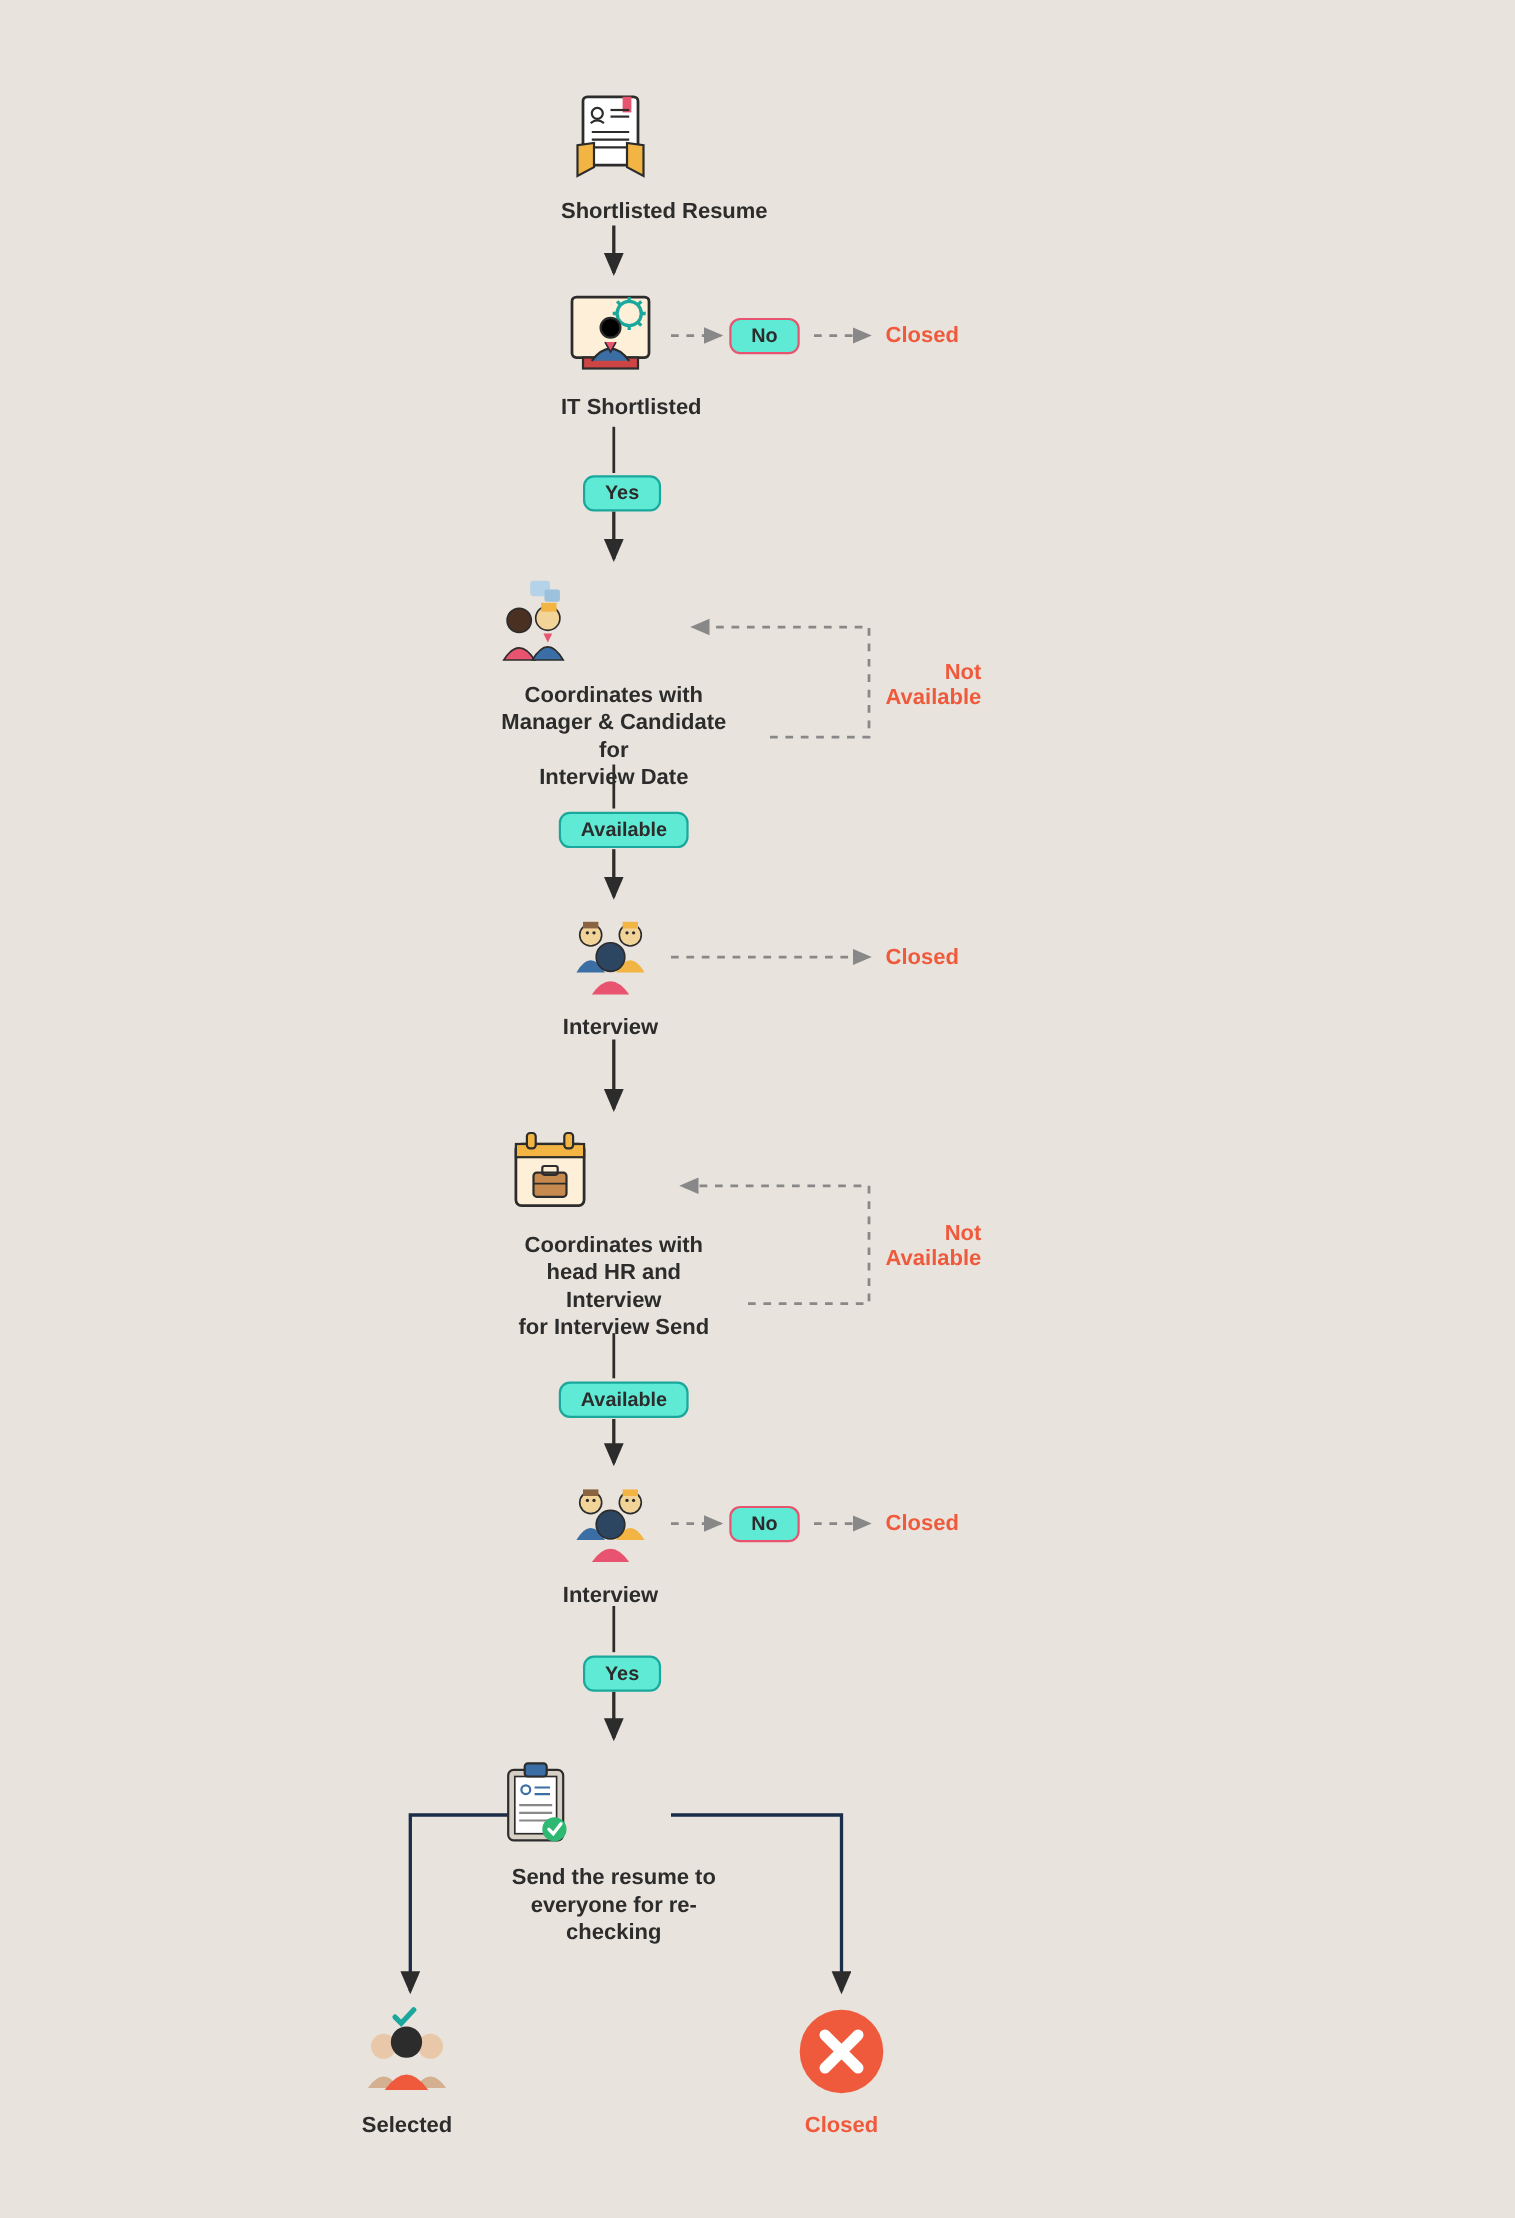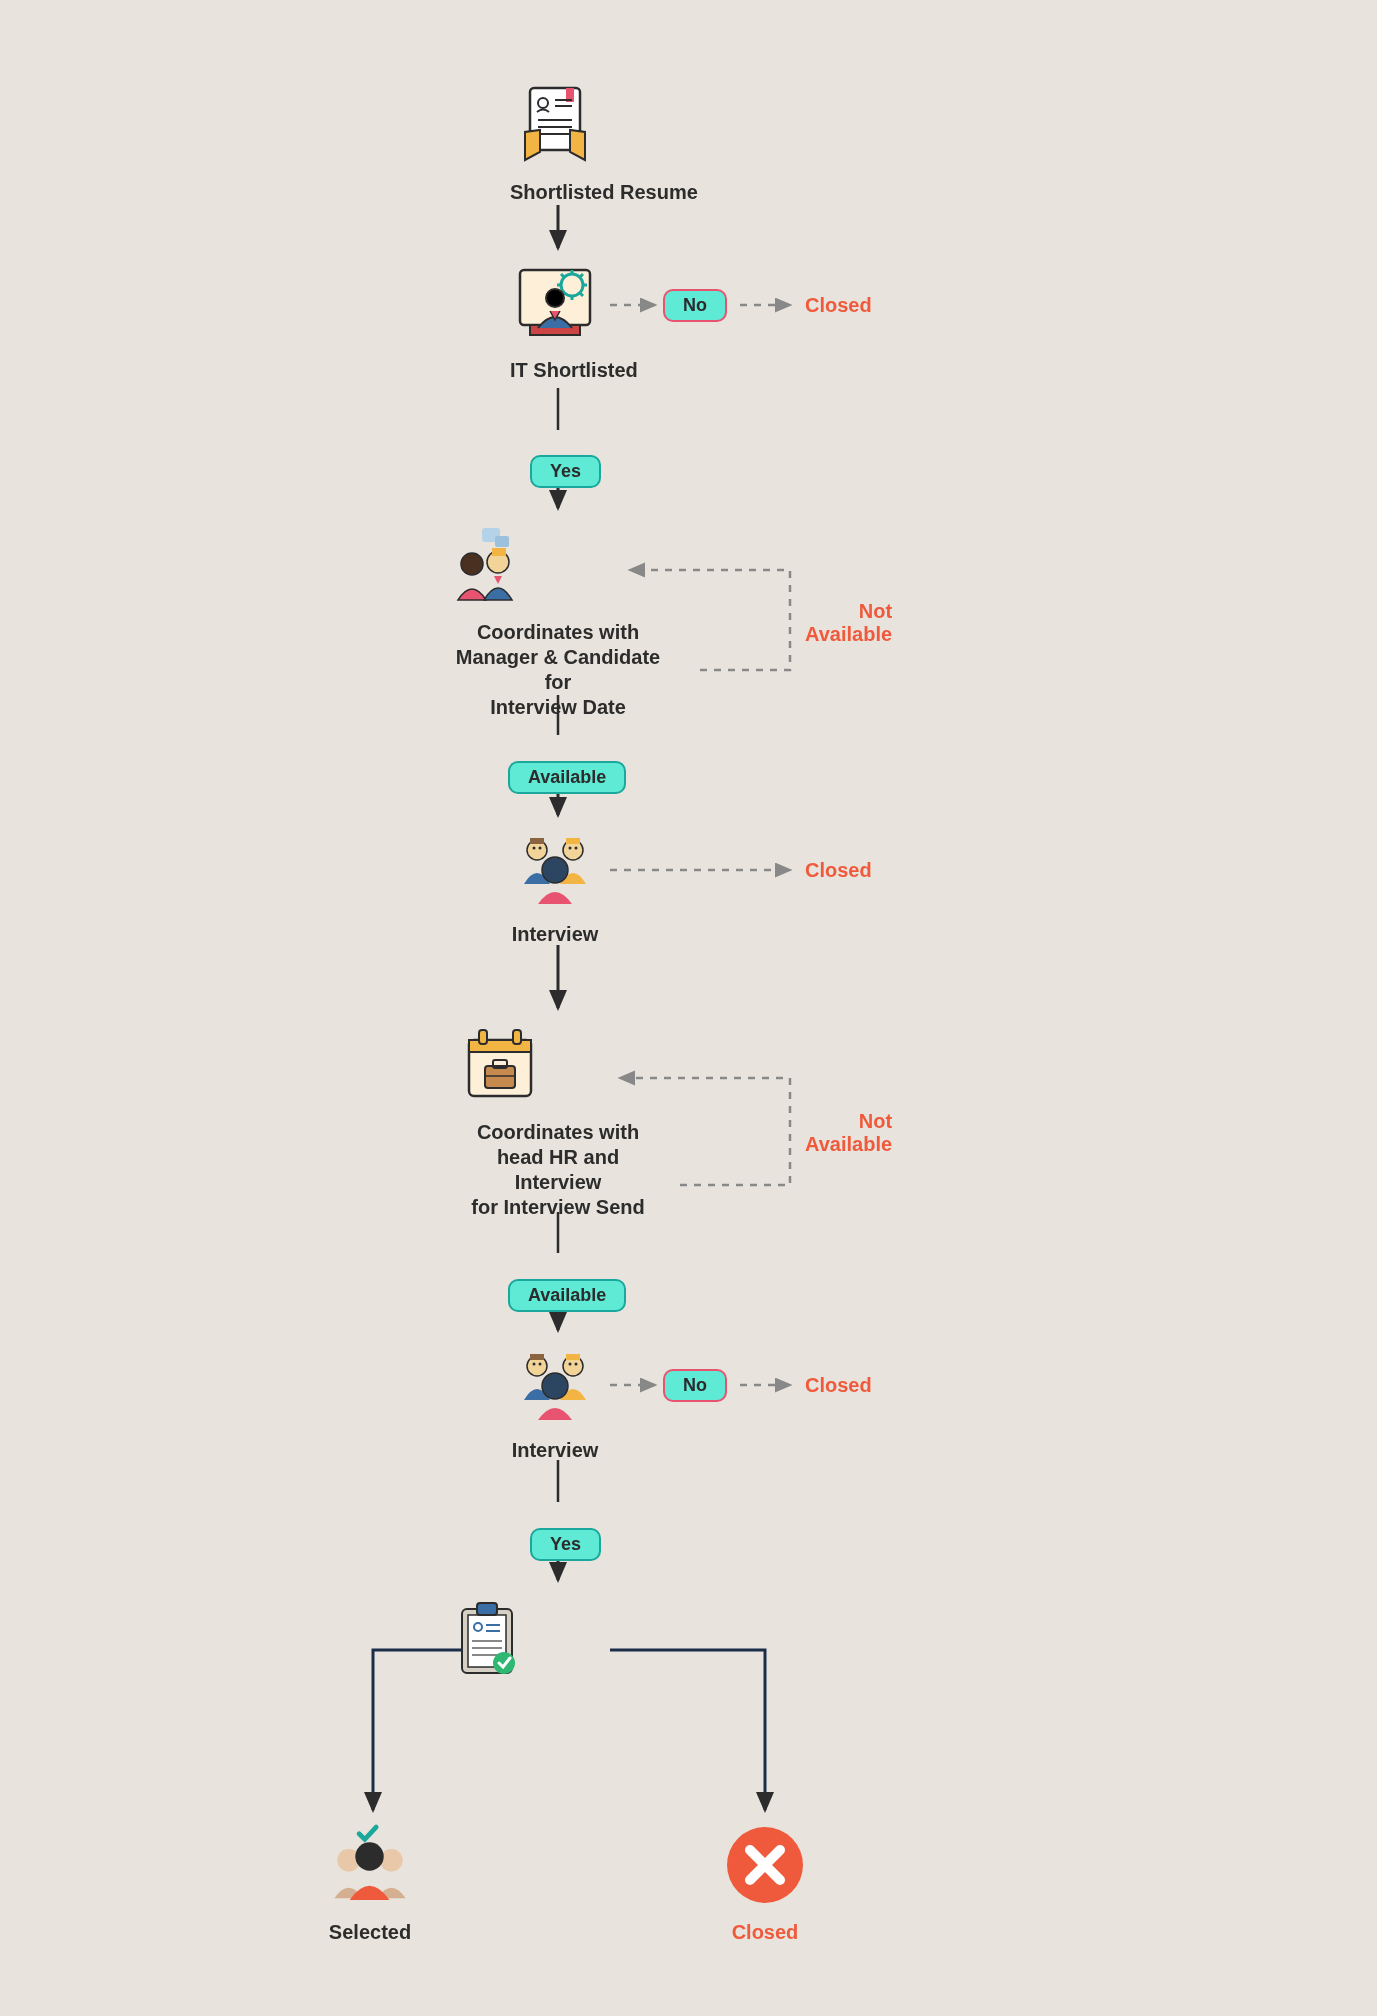--- a/index.html
+++ b/index.html
@@ -28,21 +28,21 @@
   .pill {
     position: absolute;
     background: #5eead4;
     border: 2px solid;
     border-radius: 10px;
     padding: 4px 18px;
     font-size: 18px;
     font-weight: 700;
     color: #2c2c2c;
   }
-  .pill.yes { border-color: #1aa89c; margin-top: 23px; }
+  .pill.yes { border-color: #1aa89c; }
   .pill.no { border-color: #e8546f; }
   .closed-text {
     position: absolute;
     color: #f05a3c;
     font-size: 20px;
     font-weight: 600;
   }
   .not-avail {
     position: absolute;
     color: #f05a3c;
@@ -239,20 +239,24 @@
       <circle cx="36" cy="32" r="4" fill="none" stroke="#3a6ea5" stroke-width="2"></circle>
       <line x1="44" y1="30" x2="58" y2="30" stroke="#3a6ea5" stroke-width="2"></line>
       <line x1="44" y1="36" x2="58" y2="36" stroke="#3a6ea5" stroke-width="2"></line>
       <line x1="30" y1="46" x2="60" y2="46" stroke="#888" stroke-width="2"></line>
       <line x1="30" y1="53" x2="60" y2="53" stroke="#888" stroke-width="2"></line>
       <line x1="30" y1="60" x2="60" y2="60" stroke="#888" stroke-width="2"></line>
       <circle cx="62" cy="68" r="11" fill="#2eb872"></circle>
       <path d="M57 68 L61 72 L68 63" fill="none" stroke="#fff" stroke-width="3" stroke-linecap="round"></path>
     </svg>
   </div>
+  <div class="node-label" style="white-space:normal; width:232px;">
+    <span>Send the resume to</span><br>
+    <span>everyone for re-checking</span>
+  </div>
 </div>
 
 <div class="node" style="left:325px; top:1820px;">
   <div class="icon">
     <svg width="95" height="90" viewBox="0 0 95 90">
       <circle cx="25" cy="40" r="12" fill="#e8c8a8"></circle>
       <path d="M10 80 Q25 58 40 80 Z" fill="#d4b090"></path>
       <circle cx="70" cy="40" r="12" fill="#e8c8a8"></circle>
       <path d="M55 80 Q70 58 85 80 Z" fill="#d4b090"></path>
       <circle cx="47" cy="36" r="15" fill="#2c2c2c"></circle>

